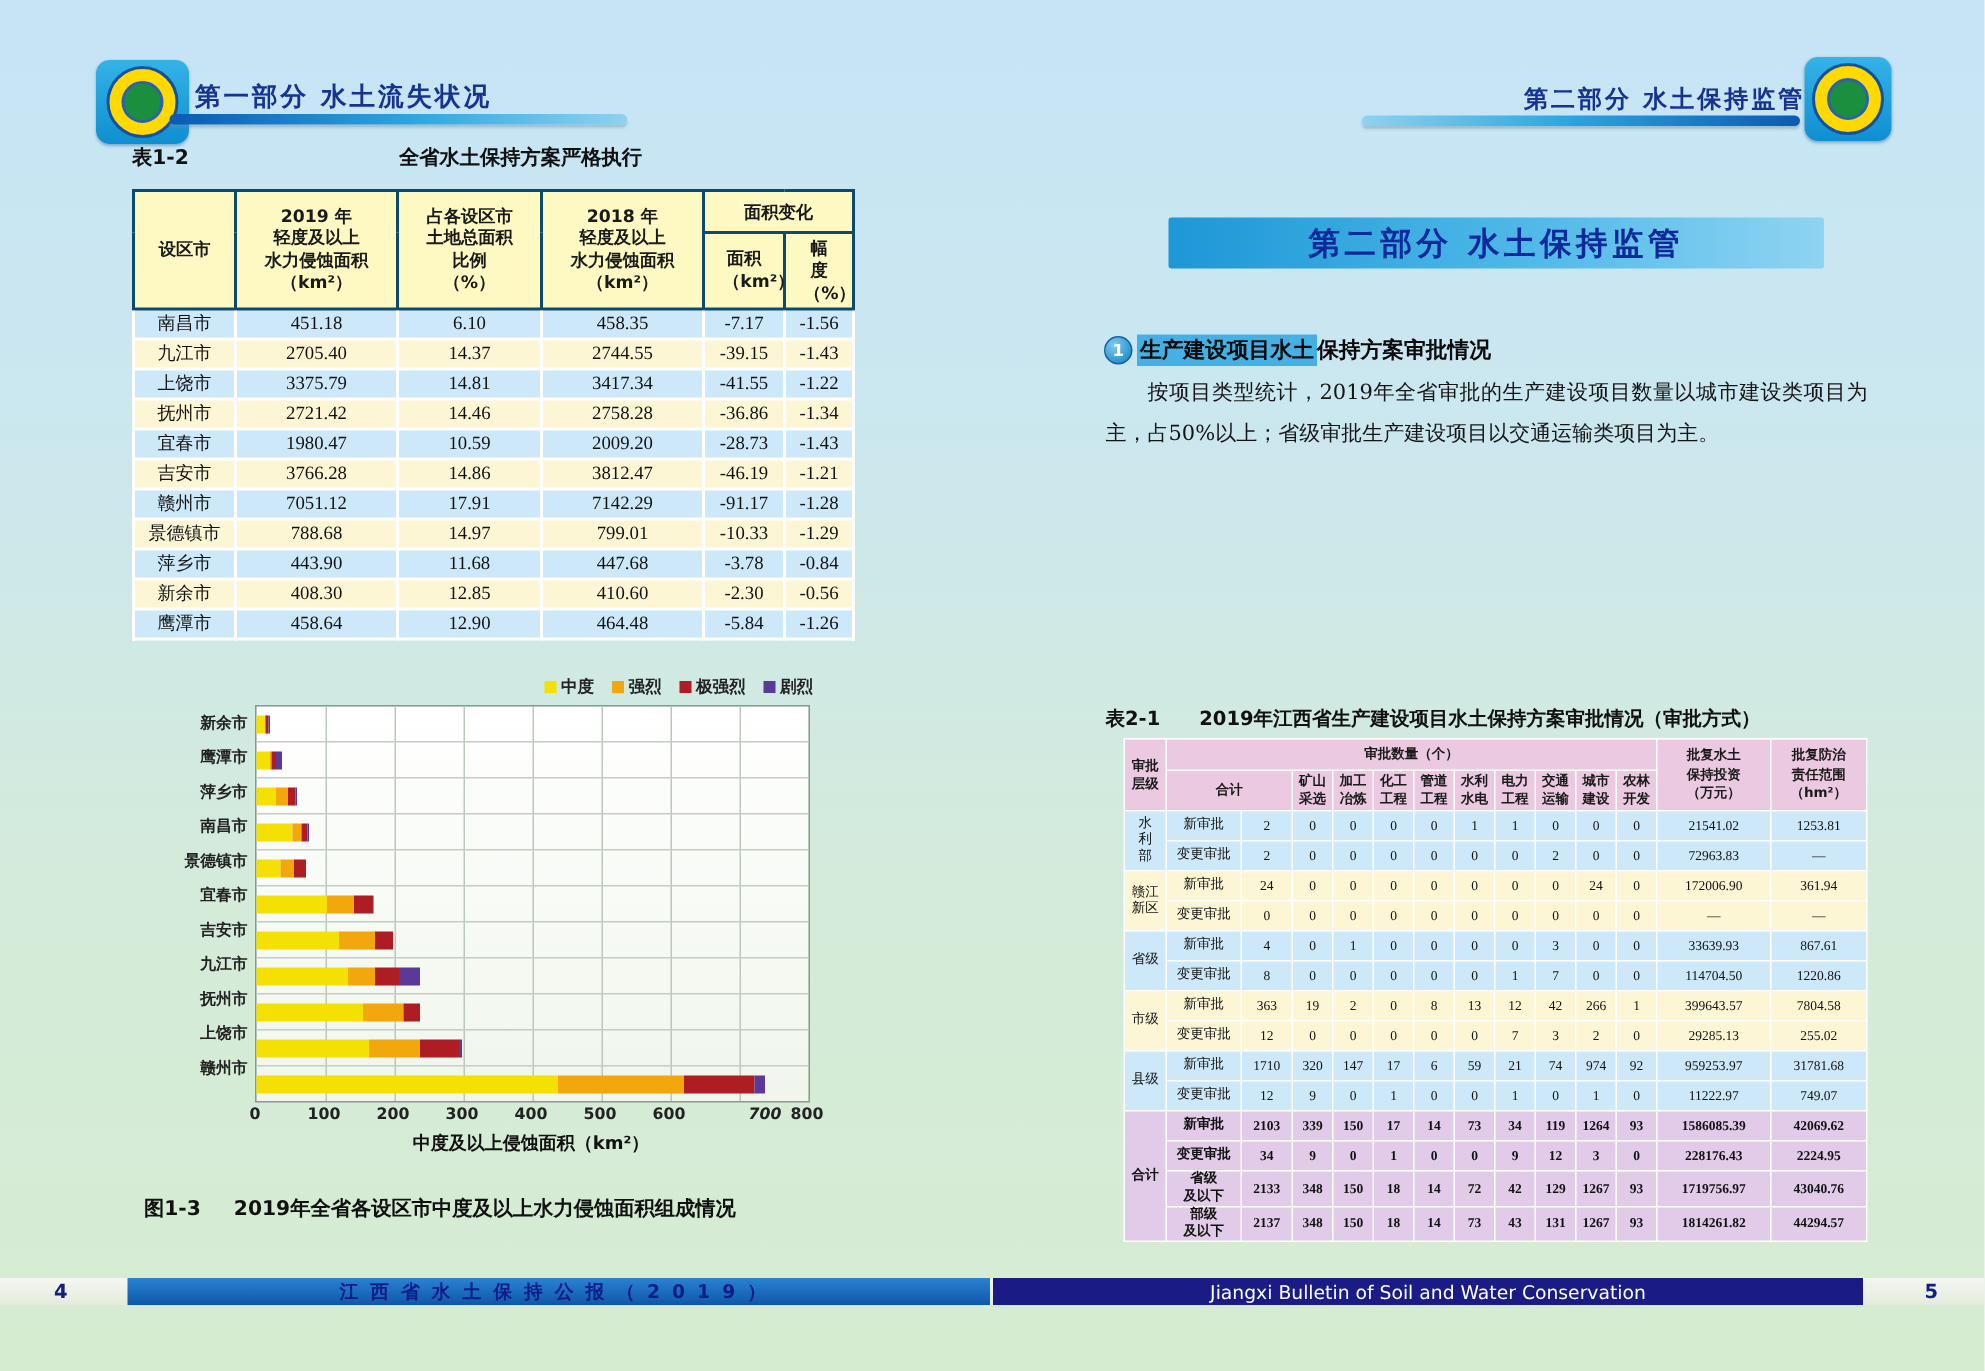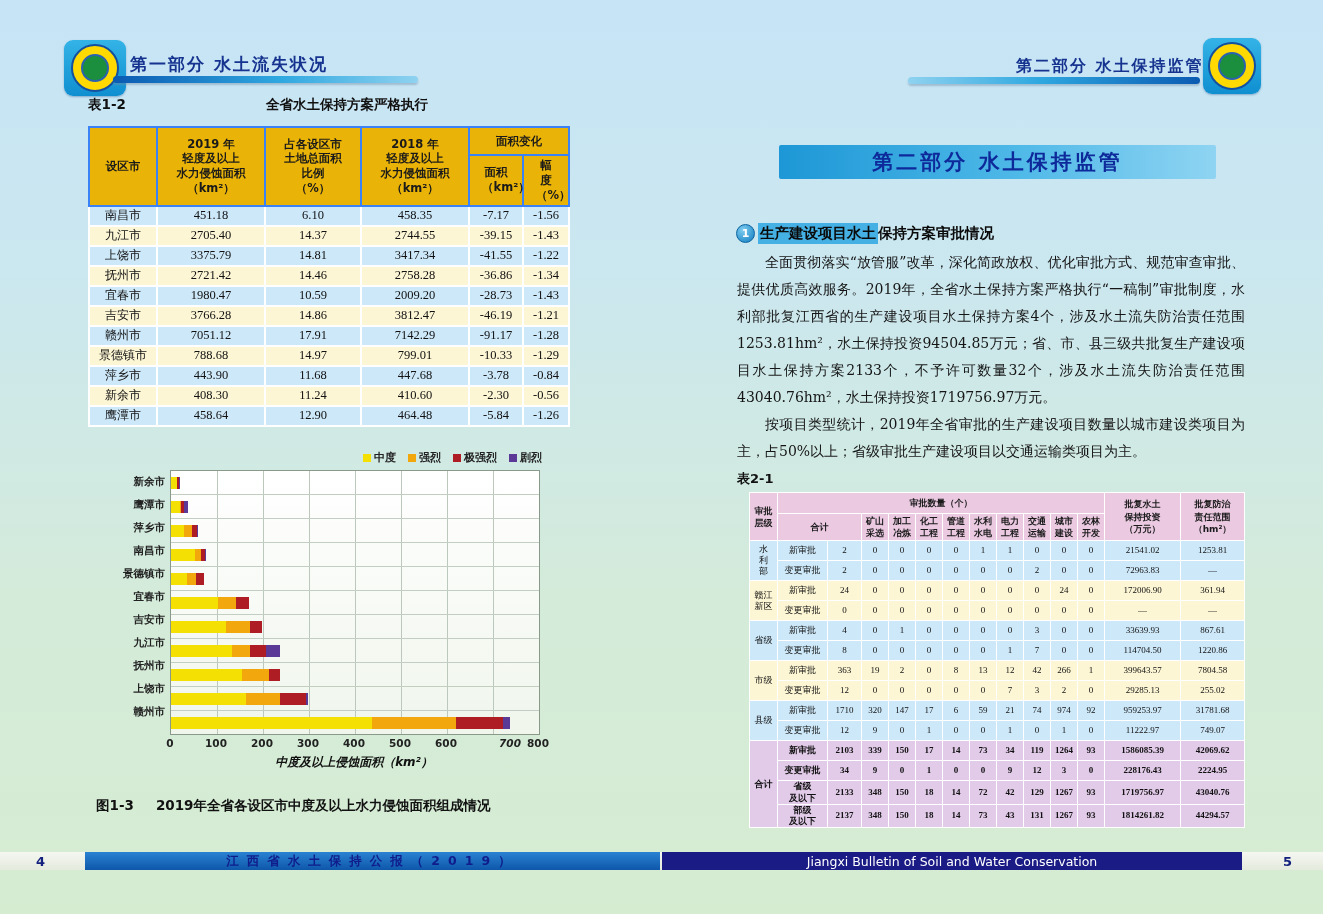--- a/index.html
+++ b/index.html
@@ -17,21 +17,21 @@
   .logo-core{width:24px;height:24px;border-radius:50%;background:#1c8f3f;border:2px solid #2a62b0;}
   .ptitle{position:absolute;font-size:17px;font-weight:bold;color:#15338f;letter-spacing:2px;white-space:nowrap;}
   .rule{position:absolute;height:7px;border-radius:4px;
     background:linear-gradient(90deg,#0a5ab2,#2fa8e0 55%,#8fd2f0);box-shadow:0 2px 2px rgba(110,140,165,.45);}
   .rule.mirror{background:linear-gradient(90deg,#8fd2f0,#2fa8e0 45%,#0a5ab2);}
   
   .t1-cap{position:absolute;left:88px;top:96px;width:480px;display:flex;align-items:baseline;font-size:13.5px;font-weight:bold;color:#111;}
   .t1-cap .lbl{flex:0 0 auto;}
   .t1-cap .ttl{flex:1;text-align:center;}
   table.t1{position:absolute;left:88px;top:126px;width:480px;border-collapse:collapse;table-layout:fixed;}
-  .t1 th{background:#eab308;border:2px solid #3b82f6;font-weight:bold;font-size:11.5px;line-height:1.3;
+  .t1 th{background:#fef9c3;border:2px solid #0c4a6e;font-weight:bold;font-size:11.5px;line-height:1.3;
     white-space:pre-line;padding:2px 12px;color:#1a1a1a;}
   .t1 td{border:2px solid #fff;text-align:center;height:18px;font-size:12.5px;
     font-family:"Liberation Serif","DejaVu Serif",serif;padding:0;}
   .t1 td.city{font-family:"DejaVu Sans",sans-serif;font-size:12px;}
   .t1 tr.even td{background:#cde8f9;}
   .t1 tr.odd td{background:#fcf6d4;}
   
   #chart{position:absolute;left:124px;top:450px;width:420px;}
   .legend{display:flex;justify-content:flex-end;gap:12px;font-size:11px;font-weight:bold;color:#222;
     margin-bottom:5px;align-items:center;padding-right:2px;}
@@ -43,21 +43,21 @@
     font-size:10.5px;font-weight:bold;color:#222;padding-right:5px;white-space:nowrap;}
   .plot{position:relative;width:368px;border:1px solid #8a9a8a;
     background:linear-gradient(180deg,#ffffff,#f0f6ec);}
   .gridv{position:absolute;top:0;bottom:0;width:1px;background:#bcc8bc;z-index:0;}
   .chart-row{position:relative;height:23px;border-bottom:1px solid #c2cec2;display:flex;align-items:center;z-index:1;}
   .chart-row:last-child{border-bottom:none;}
   .bar{display:flex;height:12px;}
   .seg{height:12px;display:inline-block;}
   .xticks{position:relative;height:15px;margin-left:46px;width:368px;font-size:10.5px;font-weight:bold;color:#222;}
   .xticks span{position:absolute;top:2px;transform:translateX(-50%);}
-  .xtitle{margin-left:46px;width:368px;text-align:center;font-size:12px;font-weight:bold;color:#111;margin-top:4px;font-style:italic;}
+  .xtitle{margin-left:46px;width:368px;text-align:center;font-size:12px;font-weight:bold;color:#111;margin-top:4px;}
   .fig-cap{position:absolute;left:96px;top:797px;display:flex;gap:22px;font-size:13.5px;font-weight:bold;color:#111;}
   
   .banner{position:absolute;left:779px;top:145px;width:437px;height:34px;border-radius:2px;
     background:linear-gradient(90deg,#1d97d6 0%,#4fb9e8 55%,#8fd4f2 100%);
     display:flex;align-items:center;justify-content:center;
     font-size:21px;font-weight:bold;color:#0e2a9a;letter-spacing:3px;}
   .sec{position:absolute;left:736px;top:223px;display:flex;align-items:center;font-size:14.5px;font-weight:bold;color:#0a0a0a;}
   .badge{width:17px;height:17px;border-radius:50%;margin-right:3px;flex:0 0 auto;
     background:radial-gradient(circle at 35% 30%,#7ecdf0,#0e7cc0);border:1px solid #0a62a0;
     color:#fff;font-size:11px;display:flex;align-items:center;justify-content:center;}
@@ -205,21 +205,21 @@
         <td class="city">萍乡市</td>
         <td>443.90</td>
         <td>11.68</td>
         <td>447.68</td>
         <td>-3.78</td>
         <td>-0.84</td>
       </tr>
       <tr class="odd">
         <td class="city">新余市</td>
         <td>408.30</td>
-        <td>11.24</td>
+        <td>12.85</td>
         <td>410.60</td>
         <td>-2.30</td>
         <td>-0.56</td>
       </tr>
       <tr class="even">
         <td class="city">鹰潭市</td>
         <td>458.64</td>
         <td>12.90</td>
         <td>464.48</td>
         <td>-5.84</td>
@@ -376,26 +376,26 @@
 
 <div class="banner">第二部分  水土保持监管</div>
 
 <div class="sec">
   <span class="badge">1</span>
   <span class="hl">生产建设项目水土</span>
   <span>保持方案审批情况</span>
 </div>
 
 <div class="paras">
-  <p>全面贯彻落实“放管服”改革，深化简政放权、优化审批方式、规范审查审批、提供优质高效服务。2019年，全省水土保持方案严格执行“一稿制”审批制度，水利部批复江西省的生产建设项目水土保持方案4个，涉及水土流失防治责任范围1253.81hm²，水土保持投资94504.85万元；省、市、县三级共批复生产建设项目水土保持方案2133个，不予许可数量32个，涉及水土流失防治责任范围43040.76hm²，水土保持投资1719756.97万元。</p>
   <p>按项目类型统计，2019年全省审批的生产建设项目数量以城市建设类项目为主，占50%以上；省级审批生产建设项目以交通运输类项目为主。</p>
 </div>
 
 <div class="t2-cap">
   <span>表2-1</span>
+  <span>2019年江西省生产建设项目水土保持方案审批情况（审批方式）</span>
 </div>
 
 <table class="t2">
   <colgroup>
     <col style="width:28px">
       <col style="width:50px">
       <col style="width:34px">
     <col style="width:27px">
       <col style="width:27px">
       <col style="width:27px">

